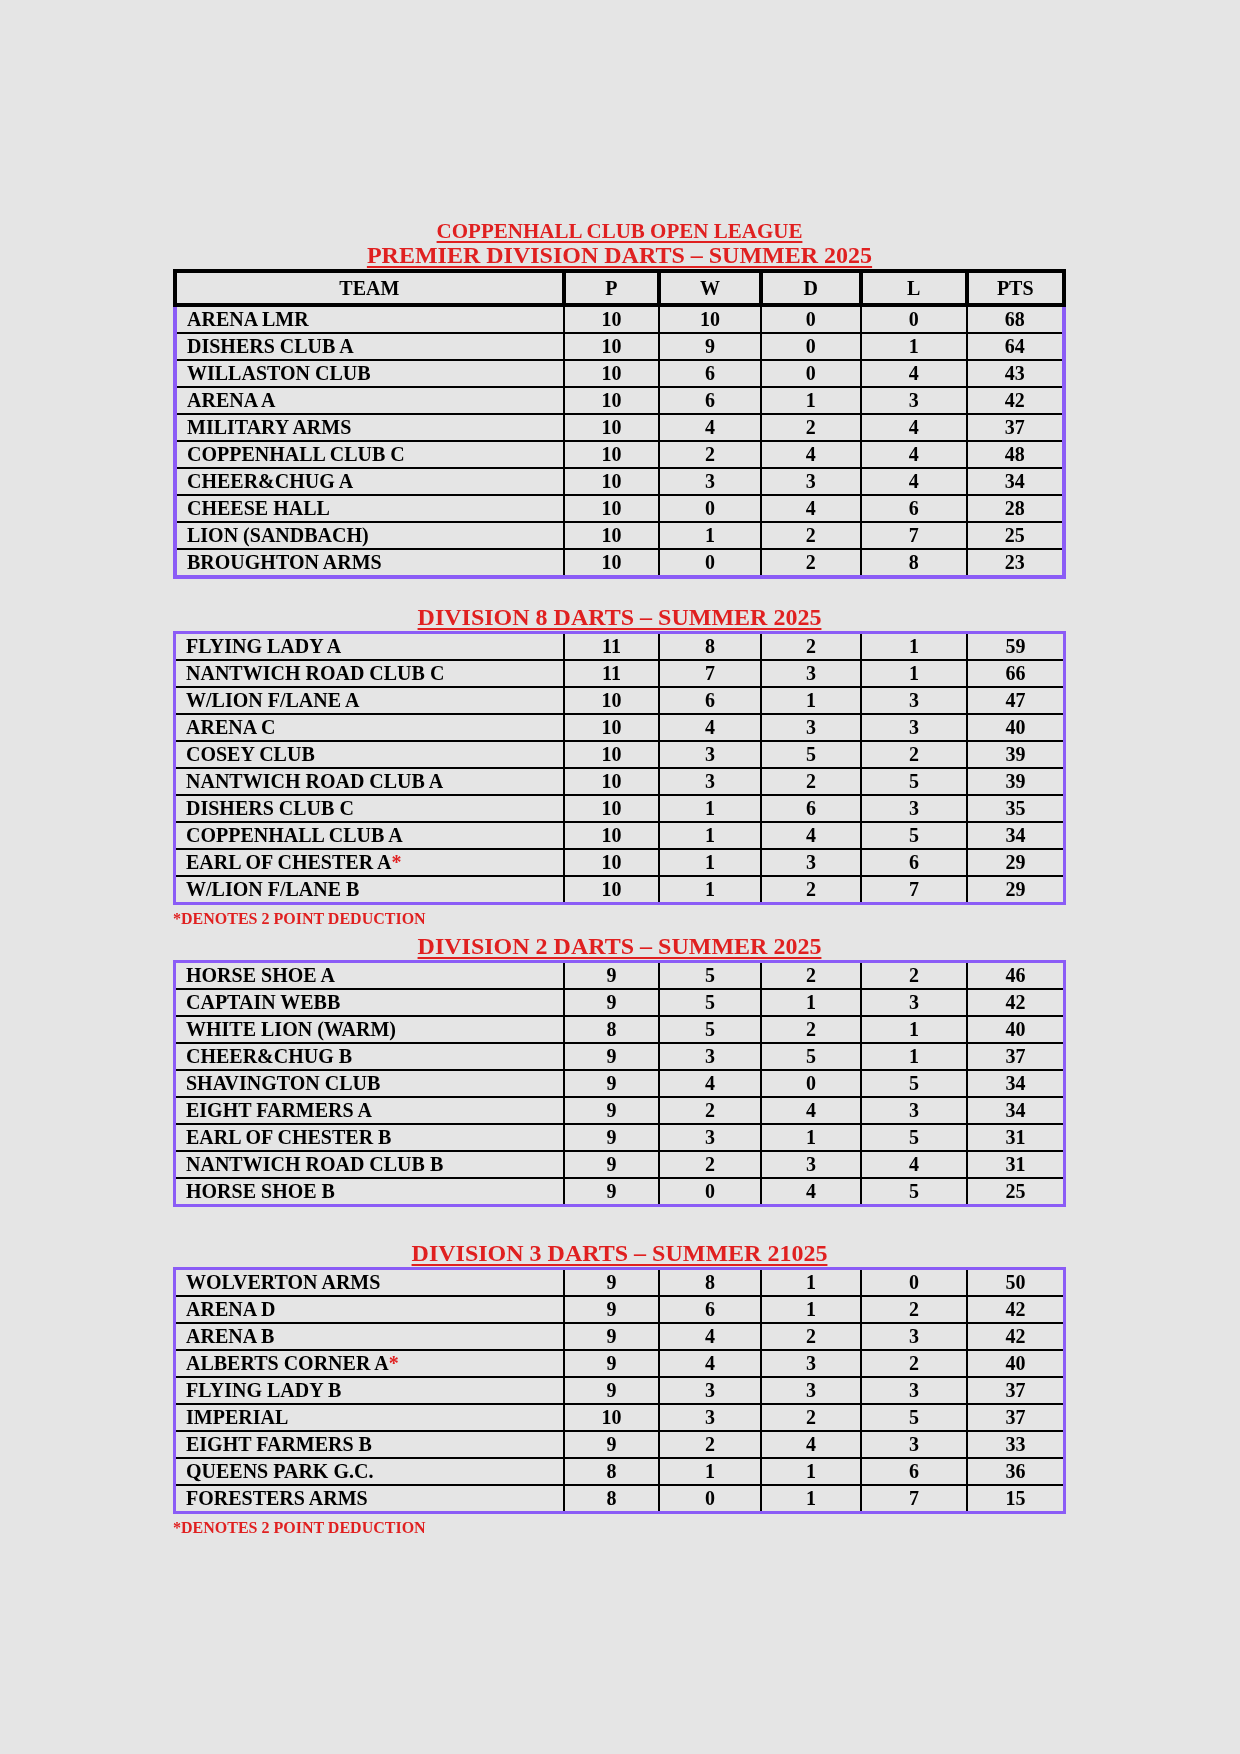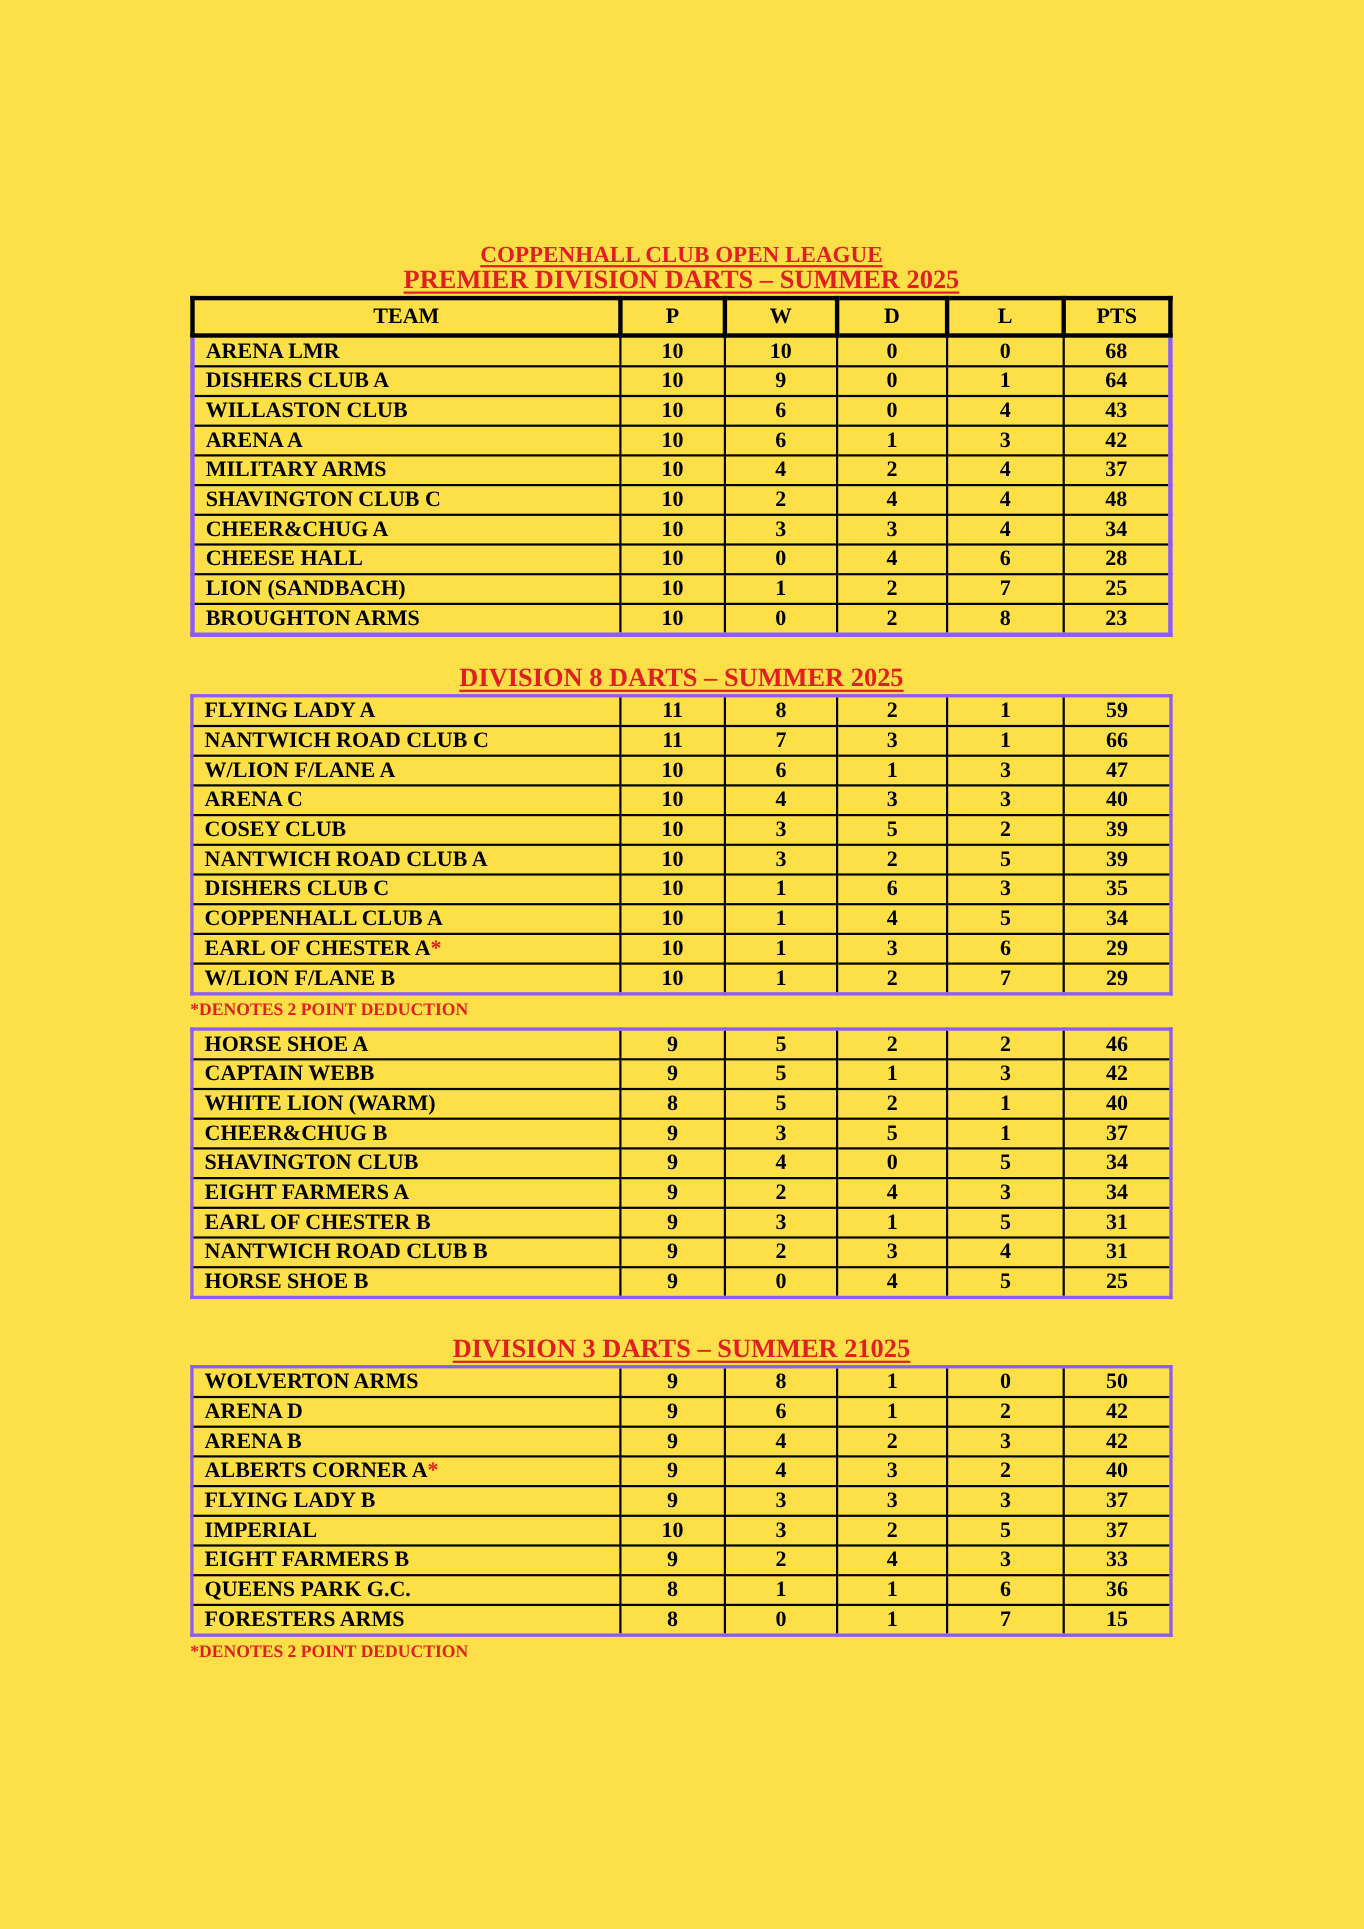--- a/index.html
+++ b/index.html
@@ -1,19 +1,19 @@
 <!DOCTYPE html>
 <html style="--red: #e02020;"><head>
 <meta charset="utf-8">
 <style>
   html,body { margin:0; padding:0; background:#888; }
   .page {
     position:relative;
     width:1240px; height:1754px;
-    background:#fde047;
+    background:#e5e5e5;
     font-family:"Liberation Serif", serif;
     font-weight:bold;
     color:#000;
     overflow:hidden;
   }
   .content {
     padding-top:219px;
     margin-left:173px;
     width:893px;
   }
@@ -142,21 +142,21 @@
               </tr>
               <tr>
                 <td class="team">MILITARY ARMS</td>
                 <td>10</td>
                 <td>4</td>
                 <td>2</td>
                 <td>4</td>
                 <td>37</td>
               </tr>
               <tr>
-                <td class="team">SHAVINGTON CLUB C</td>
+                <td class="team">COPPENHALL CLUB C</td>
                 <td>10</td>
                 <td>2</td>
                 <td>4</td>
                 <td>4</td>
                 <td>48</td>
               </tr>
               <tr>
                 <td class="team">CHEER&amp;CHUG A</td>
                 <td>10</td>
                 <td>3</td>
@@ -285,20 +285,21 @@
                 <td>2</td>
                 <td>7</td>
                 <td>29</td>
               </tr>
             </tbody>
     </table>
     <p class="footnote">*DENOTES 2 POINT DEDUCTION</p>
   </section>
 
   <section class="division idx-2">
+    <h2 class="division-title">DIVISION 2 DARTS – SUMMER 2025</h2>
     <table class="league">
       <colgroup>
         <col class="c-team">
               <col class="c-p">
               <col class="c-w">
               <col class="c-d">
               <col class="c-l">
               <col class="c-pts">
       </colgroup>
 

